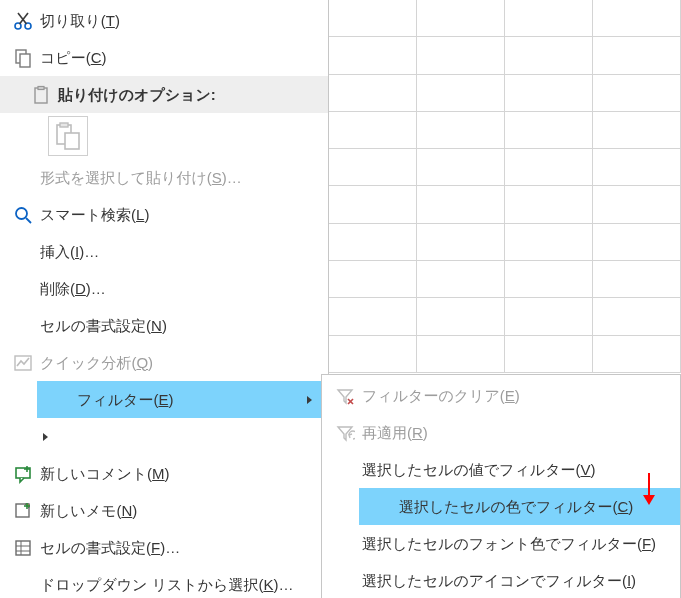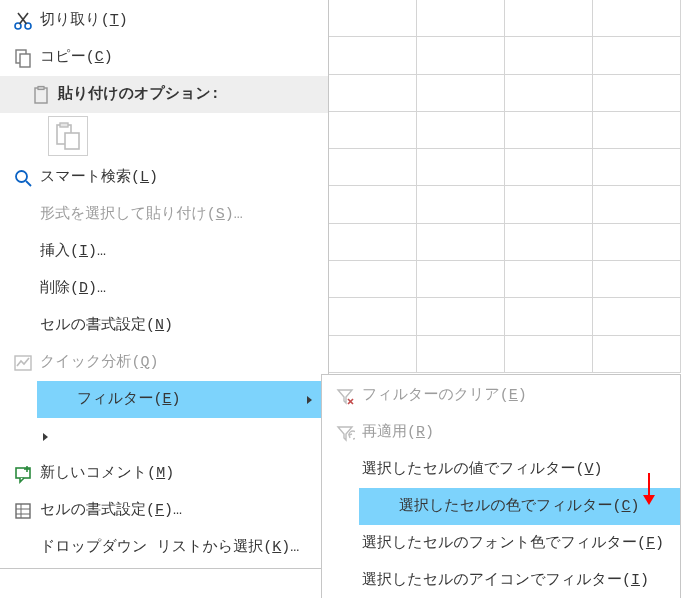--- a/index.html
+++ b/index.html
@@ -44,21 +44,20 @@
   }
   .menu-item {
     display: flex;
     align-items: center;
     height: 37px;
     padding-left: 6px;
     padding-right: 12px;
     color: #363636;
     position: relative;
     white-space: nowrap;
-    font-family: Liberation Mono, monospace;
   }
   .menu-item.disabled { color: #9d9d9d; }
   .menu-item.non-interactive { cursor: default; }
   .menu-item.header {
     background: #eeeeee;
     font-weight: 600;
     padding-left: 24px;
   }
   .menu-item.selected { background: #7dd3fc; margin-left: 37px; }
   .menu-item.paste-options-row { height: 46px; }
@@ -200,34 +199,34 @@
   <div class="menu-item paste-options-row non-interactive">
     <div class="paste-opt-btn">
       <svg width="26" height="28" viewBox="0 0 26 28">
         <rect x="2" y="3" width="14" height="19" fill="none" stroke="#bdbdbd" stroke-width="1.6"></rect>
         <rect x="5" y="1" width="8" height="4" fill="#e6e6e6" stroke="#bdbdbd" stroke-width="1.4"></rect>
         <rect x="10" y="11" width="14" height="16" fill="#fff" stroke="#bdbdbd" stroke-width="1.6"></rect>
       </svg>
     </div>
   </div>
 
+  <div class="menu-item disabled">
+    <span class="icon-slot"></span>
+    <span class="label-text"><span>形式を選択して貼り付け</span>(<u>S</u>)<span>…</span></span>
+    <span class="arrow-slot"></span>
+  </div>
+
   <div class="menu-item">
     <span class="icon-slot">
       <svg width="20" height="20" viewBox="0 0 20 20">
         <circle cx="8.5" cy="8.5" r="5.5" fill="none" stroke="#0b62c4" stroke-width="1.8"></circle>
         <line x1="13" y1="13" x2="18" y2="18" stroke="#0b62c4" stroke-width="1.8"></line>
       </svg>
     </span>
     <span class="label-text"><span>スマート検索</span>(<u>L</u>)</span>
-    <span class="arrow-slot"></span>
-  </div>
-
-  <div class="menu-item disabled">
-    <span class="icon-slot"></span>
-    <span class="label-text"><span>形式を選択して貼り付け</span>(<u>S</u>)<span>…</span></span>
     <span class="arrow-slot"></span>
   </div>
 
   <div class="menu-item">
     <span class="icon-slot"></span>
     <span class="label-text"><span>挿入</span>(<u>I</u>)<span>…</span></span>
     <span class="arrow-slot"></span>
   </div>
 
   <div class="menu-item">
@@ -278,20 +277,32 @@
         <rect x="3" y="4" width="14" height="10" fill="none" stroke="#2b8a3e" stroke-width="1.6"></rect>
         <path d="M7 14 L7 18 L11 14" fill="#fff" stroke="#2b8a3e" stroke-width="1.6"></path>
         <line x1="14" y1="2" x2="14" y2="8" stroke="#2b8a3e" stroke-width="1.6"></line>
         <line x1="11" y1="5" x2="17" y2="5" stroke="#2b8a3e" stroke-width="1.6"></line>
       </svg>
     </span>
     <span class="label-text"><span>新しいコメント</span>(<u>M</u>)</span>
     <span class="arrow-slot"></span>
   </div>
 
+  <div class="menu-item">
+    <span class="icon-slot">
+      <svg width="20" height="20" viewBox="0 0 20 20">
+        <rect x="3" y="3" width="13" height="13" fill="none" stroke="#6b6b6b" stroke-width="1.4"></rect>
+        <path d="M12 3 L16 3 L16 7 Z" fill="#f5c518" stroke="#6b6b6b" stroke-width="1"></path>
+        <line x1="14" y1="2" x2="14" y2="8" stroke="#2b8a3e" stroke-width="1.6"></line>
+        <line x1="11" y1="5" x2="17" y2="5" stroke="#2b8a3e" stroke-width="1.6"></line>
+      </svg>
+    </span>
+    <span class="label-text"><span>新しいメモ</span>(<u>N</u>)</span>
+    <span class="arrow-slot"></span>
+  </div>
 
   <div class="menu-item">
     <span class="icon-slot">
       <svg width="20" height="20" viewBox="0 0 20 20">
         <rect x="3" y="3" width="14" height="14" fill="none" stroke="#6b6b6b" stroke-width="1.4"></rect>
         <line x1="3" y1="8" x2="17" y2="8" stroke="#6b6b6b" stroke-width="1"></line>
         <line x1="3" y1="13" x2="17" y2="13" stroke="#6b6b6b" stroke-width="1"></line>
         <line x1="8" y1="3" x2="8" y2="17" stroke="#6b6b6b" stroke-width="1"></line>
       </svg>
     </span>

